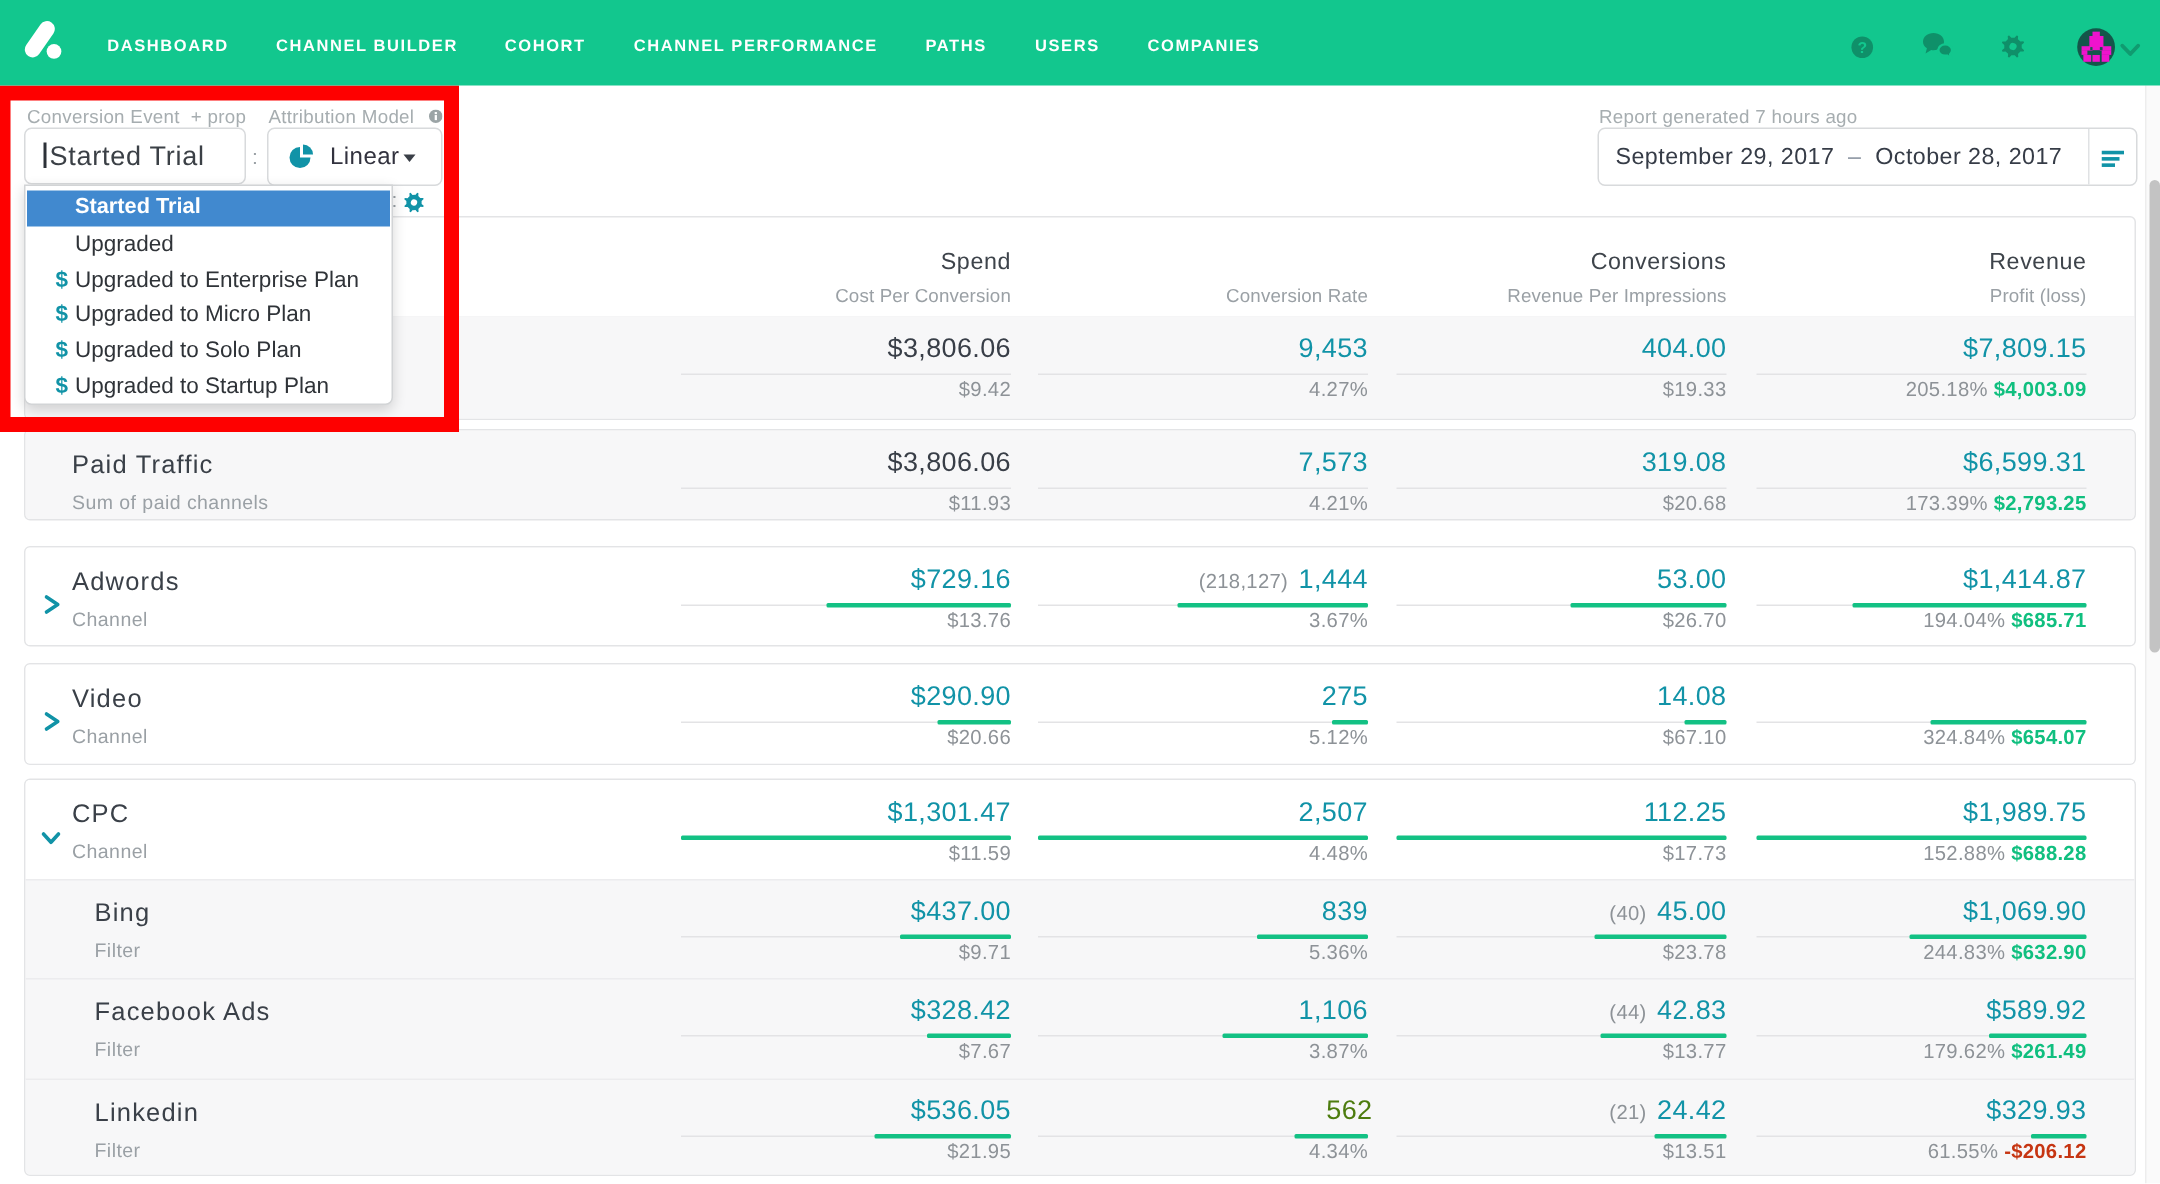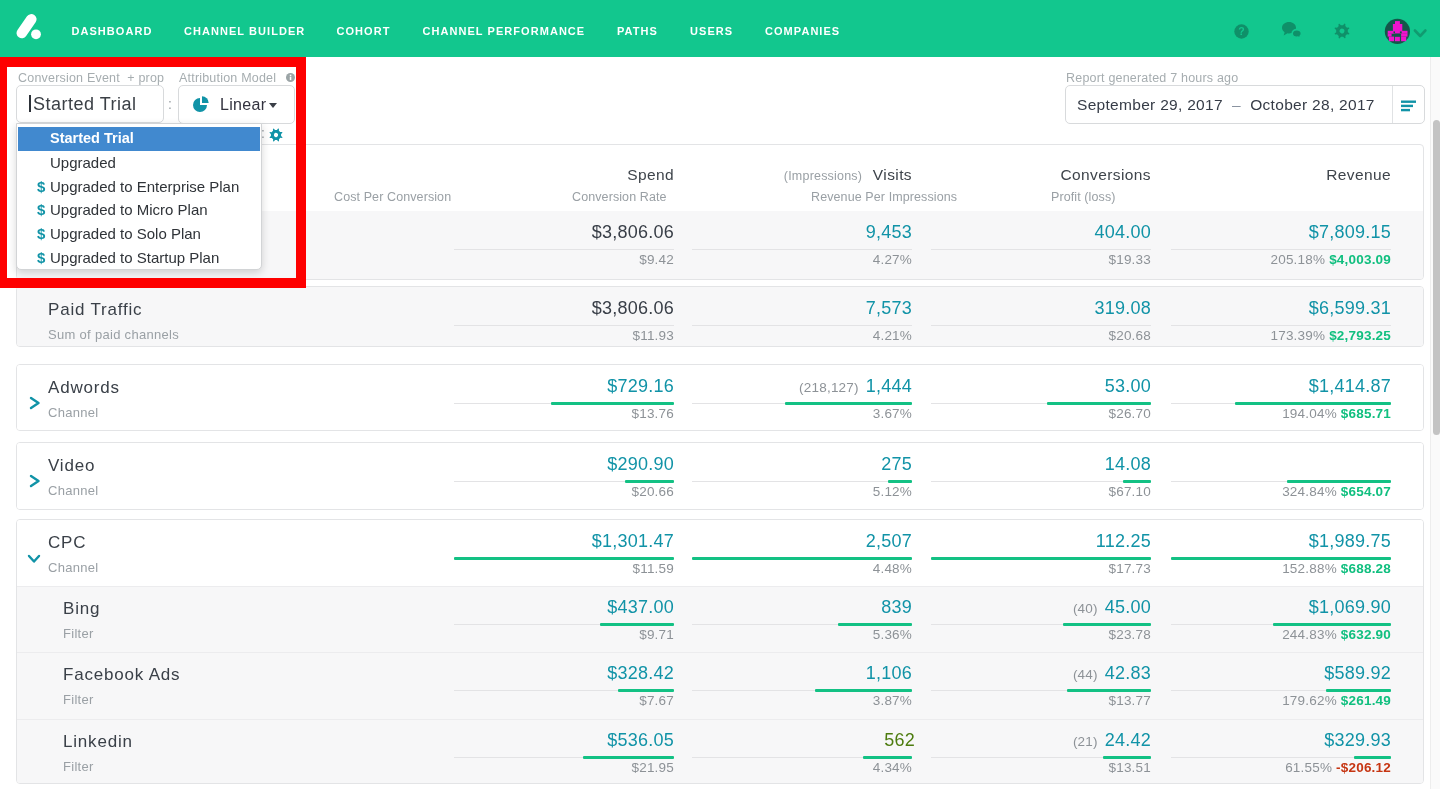--- a/index.html
+++ b/index.html
@@ -17,21 +17,21 @@
 .big { position:absolute; font-size:18px; letter-spacing:0.25px; text-align:right; white-space:nowrap; }
 .pre { font-size:13.5px; color:#8d9297; letter-spacing:0.2px; margin-right:7px; }
 .ul { position:absolute; width:220px; height:3px; }
 .ul::before { content:""; position:absolute; left:0; right:0; top:1px; height:1px; background:#e3e3e5; }
 .ul i { position:absolute; right:0; top:0; height:3px; background:#13c184; display:block; border-radius:1px; }
 .small { position:absolute; font-size:13.5px; letter-spacing:0.2px; color:#8d9297; text-align:right; white-space:nowrap; }
 .small b.pos { color:#10bf7f; font-weight:700; }
 .small b.neg { color:#c63512; font-weight:700; }
 .h1 { position:absolute; font-size:15.5px; letter-spacing:0.4px; color:#3e444b; text-align:right; }
 .hpre { font-size:12.5px; color:#9aa0a5; letter-spacing:0.2px; margin-right:6px; }
-.h2 { position:absolute; font-size:12.5px; letter-spacing:0.1px; color:#9aa0a5; }
+.h2 { position:absolute; font-size:12.5px; letter-spacing:0.1px; color:#9aa0a5; text-align:right; }
 #ctrl { position:absolute; z-index:10; left:0; top:57px; width:320px; height:230px; }
 .lbl { position:absolute; font-size:12.5px; letter-spacing:0.2px; white-space:nowrap; color:#a6adb0; }
 .box { position:absolute; background:#fff; border:1px solid #d8dadc; border-radius:5px; }
 #ddpanel { position:absolute; left:16px; top:66px; width:246px; height:147px; background:#fff;
   border:1px solid #d2d4d6; border-radius:0 0 5px 5px; box-shadow:0 3px 9px rgba(0,0,0,0.16); }
 .dditem { position:absolute; left:1px; right:1px; height:23.7px; line-height:23.7px;
   font-size:15px; color:#2f3338; }
 .dditem.sel { background:#4189cf; color:#fff; font-weight:700; font-size:14.5px; }
 .ddt { position:absolute; left:32px; }
 .ddd { position:absolute; left:19px; color:#1193a7; font-weight:700; }
@@ -39,21 +39,20 @@
   border:10px solid #fe0000; z-index:20; }
 #track { position:absolute; left:1430px; top:57px; width:10px; height:732px; background:#fafafa;
   border-left:1px solid #ededed; z-index:25; }
 #thumb { position:absolute; left:1.5px; top:63px; width:7px; height:315px; background:#c3c3c3; border-radius:4px; }
 </style></head>
 <body>
 <div id="page">
 <div class="card" style="top:144px;height:136px">
 <div class="h1" style="left:317px;width:340px;top:21px">Spend</div>
 <div class="h2" style="left:317px;width:340px;top:45px">Cost Per Conversion</div>
-<div class="h1" style="left:555px;width:340px;top:21px"><span class="hpre">(Impressions)</span> Visits</div>
 <div class="h2" style="left:555px;width:340px;top:45px">Conversion Rate</div>
 <div class="h1" style="left:794px;width:340px;top:21px">Conversions</div>
 <div class="h2" style="left:794px;width:340px;top:45px">Revenue Per Impressions</div>
 <div class="h1" style="left:1034px;width:340px;top:21px">Revenue</div>
 <div class="h2" style="left:1034px;width:340px;top:45px">Profit (loss)</div>
 <div style="position:absolute;left:0;right:0;top:66px;height:1px;background:#e7e7e9"></div>
 <div class="row" style="top:66px;height:70px;background:#f7f7f8">
 <div class="title" style="left:31px;top:13px">All Traffic</div>
 <div class="sub" style="left:31px;top:40px">All channels</div>
 <div class="big" style="left:357px;width:300px;top:11px;color:#383e47">$3,806.06</div>

